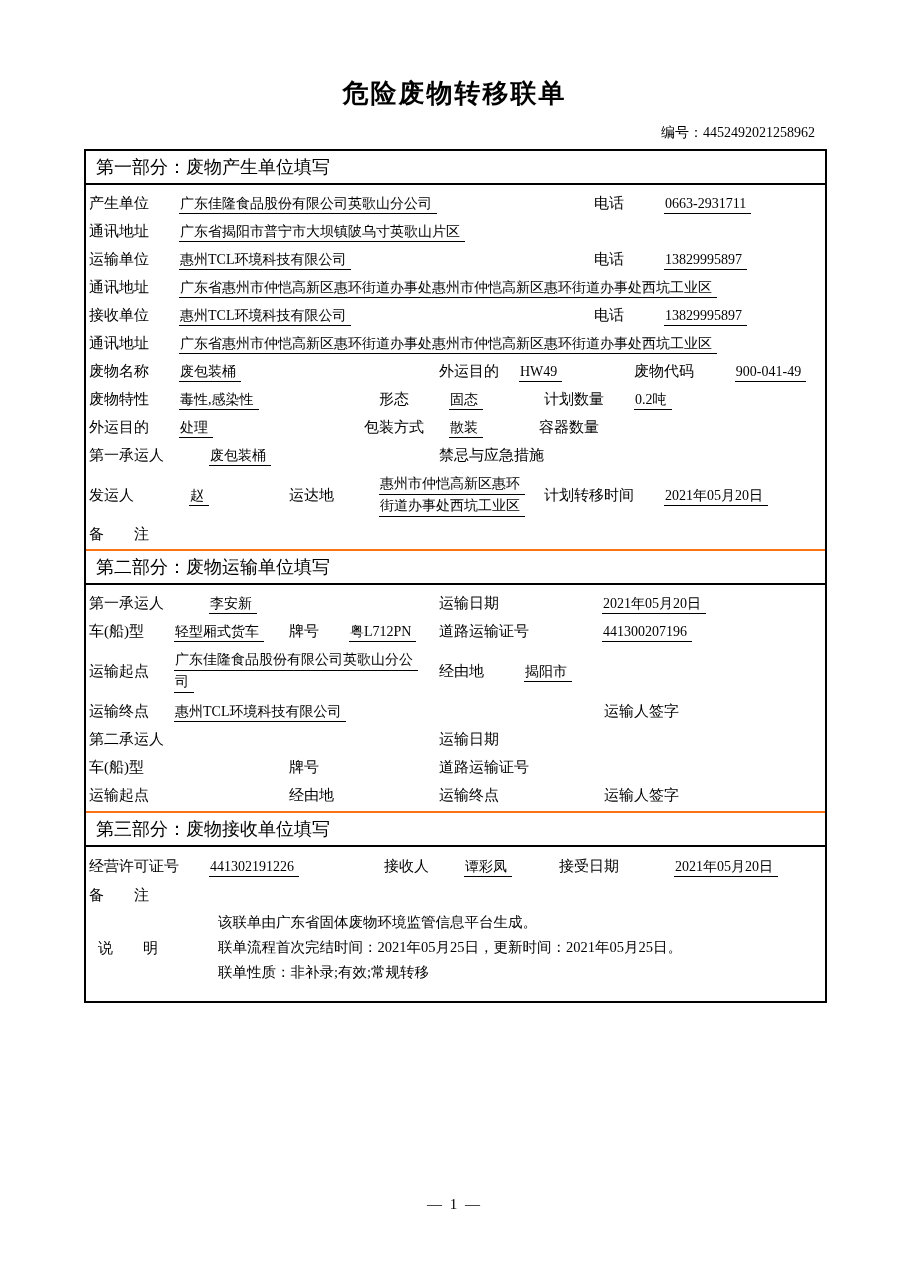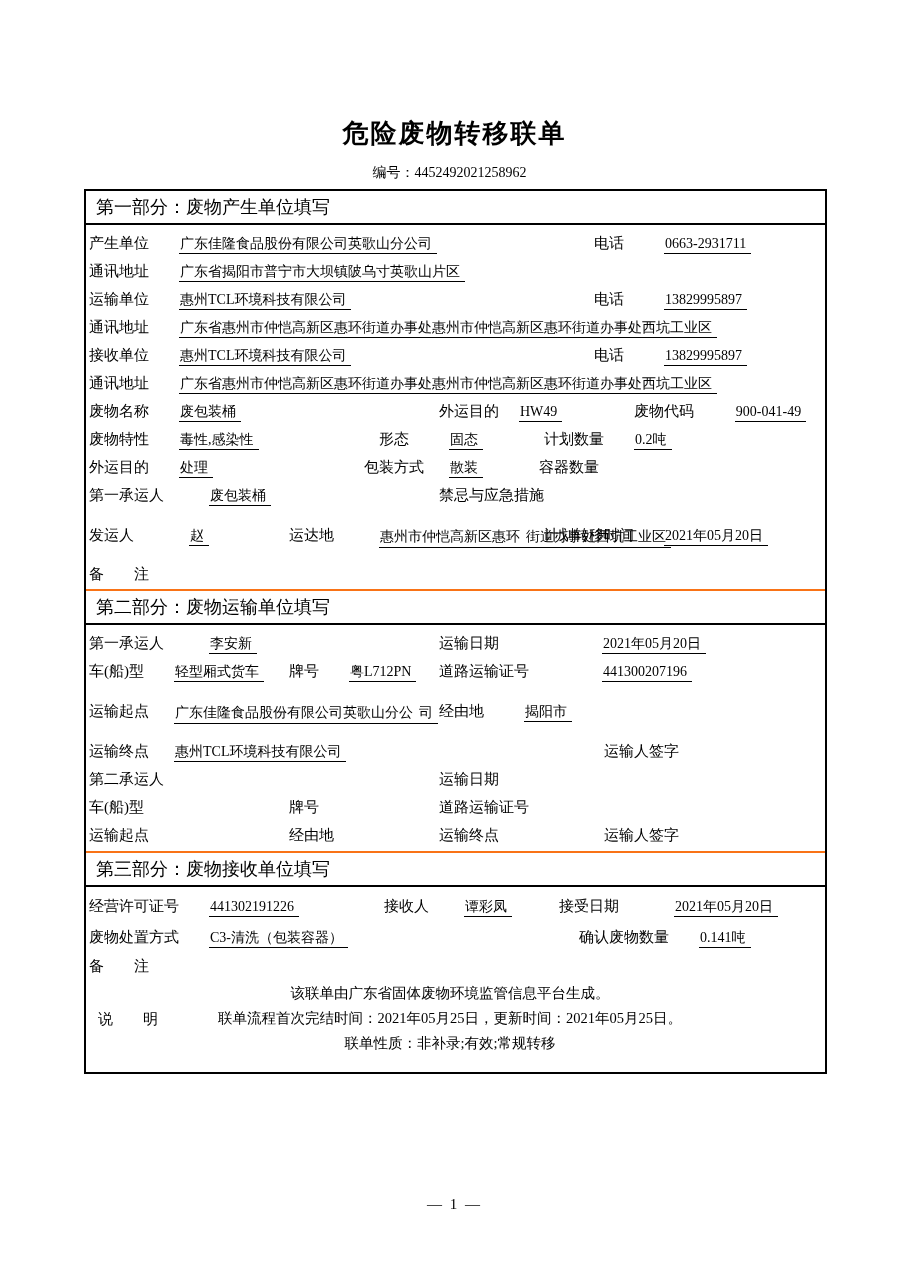--- a/index.html
+++ b/index.html
@@ -3,26 +3,26 @@
 <meta charset="utf-8">
 <style>
   html,body { margin:0; padding:0; background:#e8e8e8; }
   .page {
     width:909px; height:1286px; margin:0 auto; background:#ffffff;
     position:relative; color:#000;
     font-family:"Liberation Serif","DejaVu Serif",serif;
     font-size:15px; overflow:hidden;
   }
   .doc-title {
-    margin:0; padding-top:118px; text-align:center;
+    margin:0; padding-top:78px; text-align:center;
     font-size:26px; font-weight:600; letter-spacing:2px; line-height:32px;
   }
   .doc-number {
     width:731px; margin:13px 0 6px 84px; padding-right:12px;
-    text-align:center; font-size:14px; line-height:20px;
+    text-align:right; font-size:14px; line-height:20px;
   }
   .form-table {
     width:739px; margin-left:84px;
     border:2px solid #000;
   }
   .section-header {
     font-size:18px; padding:4px 10px; line-height:24px;
     border-bottom:2px solid #000;
   }
   .section-header.mid { border-top:2px solid #f97316; }
@@ -34,25 +34,25 @@
   }
   .row.tall { height:52px; align-items:center; }
   .row.short { height:26px; line-height:26px; }
   .lbl { flex:none; }
   .cell { flex:none; }
   .grow { flex:1; }
   .u {
     border-bottom:1px solid #000; font-size:14px;
     padding:0 5px 0 1px; line-height:19px; display:inline-block;
   }
-  .stack { display:inline-flex; flex-direction:row; vertical-align:middle; }
+  .stack { display:inline-flex; flex-direction:column; vertical-align:middle; }
   .stack .u { line-height:21px; }
   .notes-row { height:auto; align-items:center; padding:2px 12px 14px 12px; }
   .notes { display:flex; flex-direction:column; }
-  .notes span { line-height:25px; font-size:14.5px;text-align:center; }
+  .notes span { line-height:25px; font-size:14.5px; }
   .footer-page {
     position:absolute; left:0; top:1196px; width:100%;
     text-align:center; font-size:15px; letter-spacing:2px;
   }
 </style>
 </head>
 <body>
 
 <div class="page">
 
@@ -213,26 +213,20 @@
 
       <div class="row" style="height:31px;line-height:31px">
         <span class="lbl" style="width:120px">经营许可证号</span>
         <span class="cell" style="width:175px"><span class="u">441302191226</span></span>
         <span class="lbl" style="width:80px">接收人</span>
         <span class="cell" style="width:95px"><span class="u">谭彩凤</span></span>
         <span class="lbl" style="width:115px">接受日期</span>
         <span class="cell grow"><span class="u">2021年05月20日</span></span>
       </div>
 
-      <div class="row" style="height:31px;line-height:31px">
-        <span class="lbl" style="width:120px">废物处置方式</span>
-        <span class="cell" style="width:370px"><span class="u">C3-清洗（包装容器）</span></span>
-        <span class="lbl" style="width:120px">确认废物数量</span>
-        <span class="cell grow"><span class="u">0.141吨</span></span>
-      </div>
 
       <div class="row short">
         <span class="lbl">备　　注</span>
       </div>
 
       <div class="row notes-row">
         <span class="lbl" style="width:120px">说　　明</span>
         <div class="notes">
           <span>该联单由广东省固体废物环境监管信息平台生成。</span>
           <span>联单流程首次完结时间：2021年05月25日，更新时间：2021年05月25日。</span>

